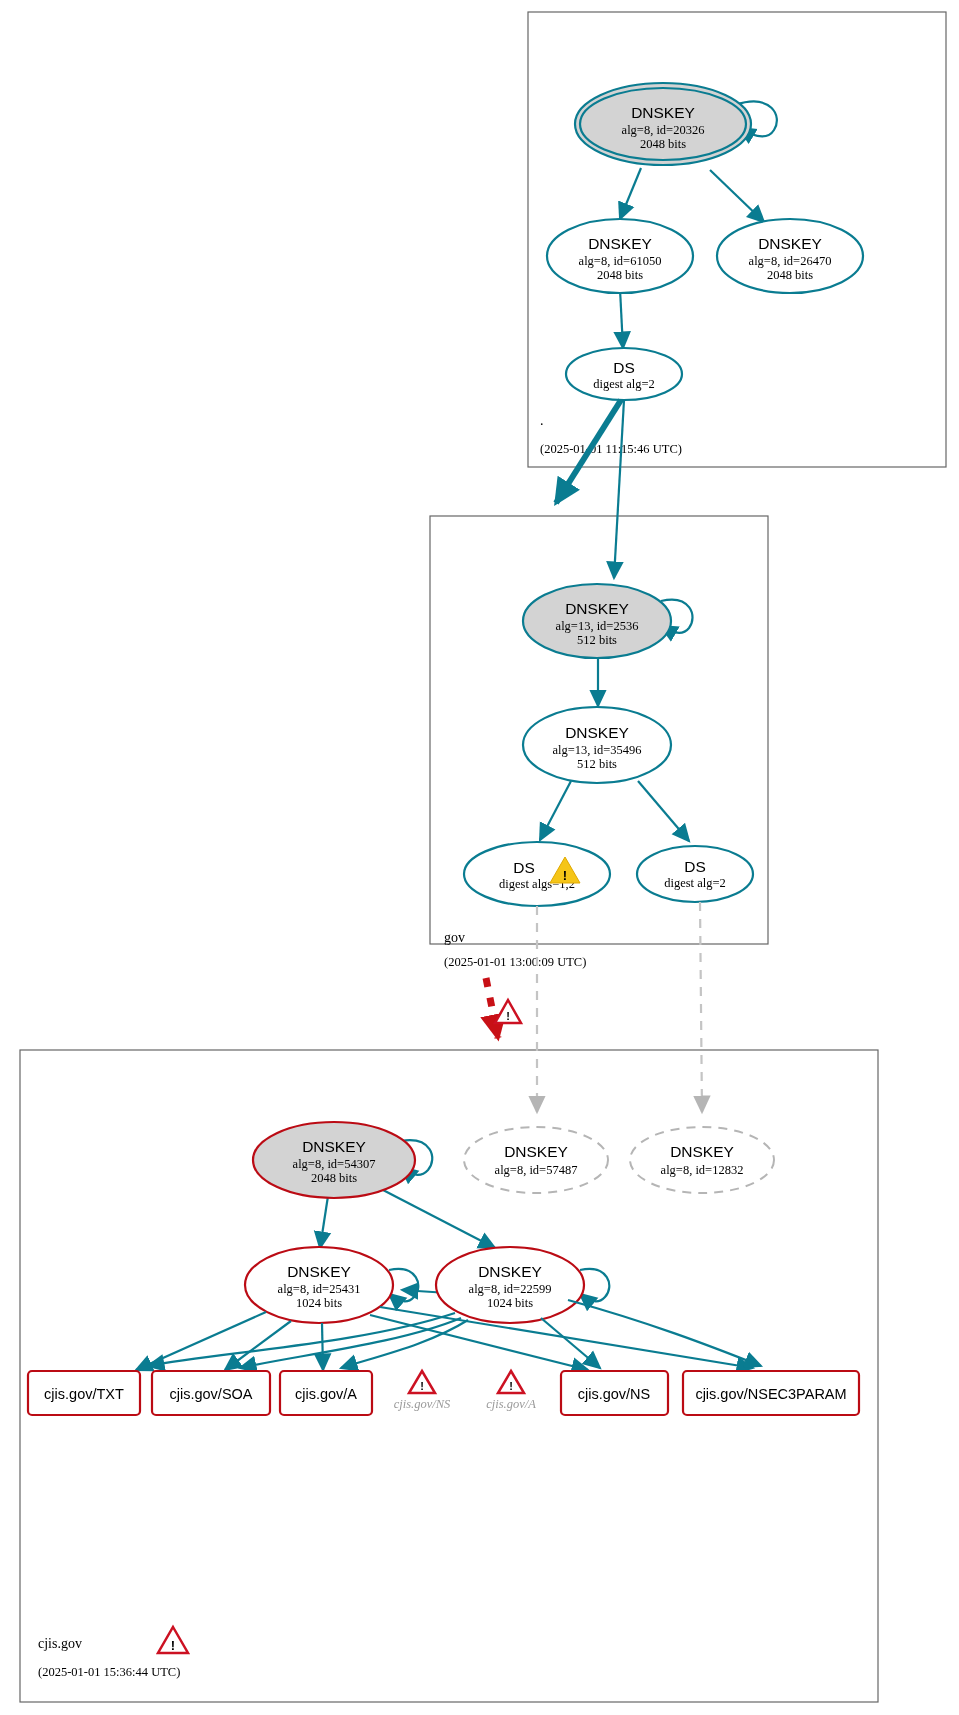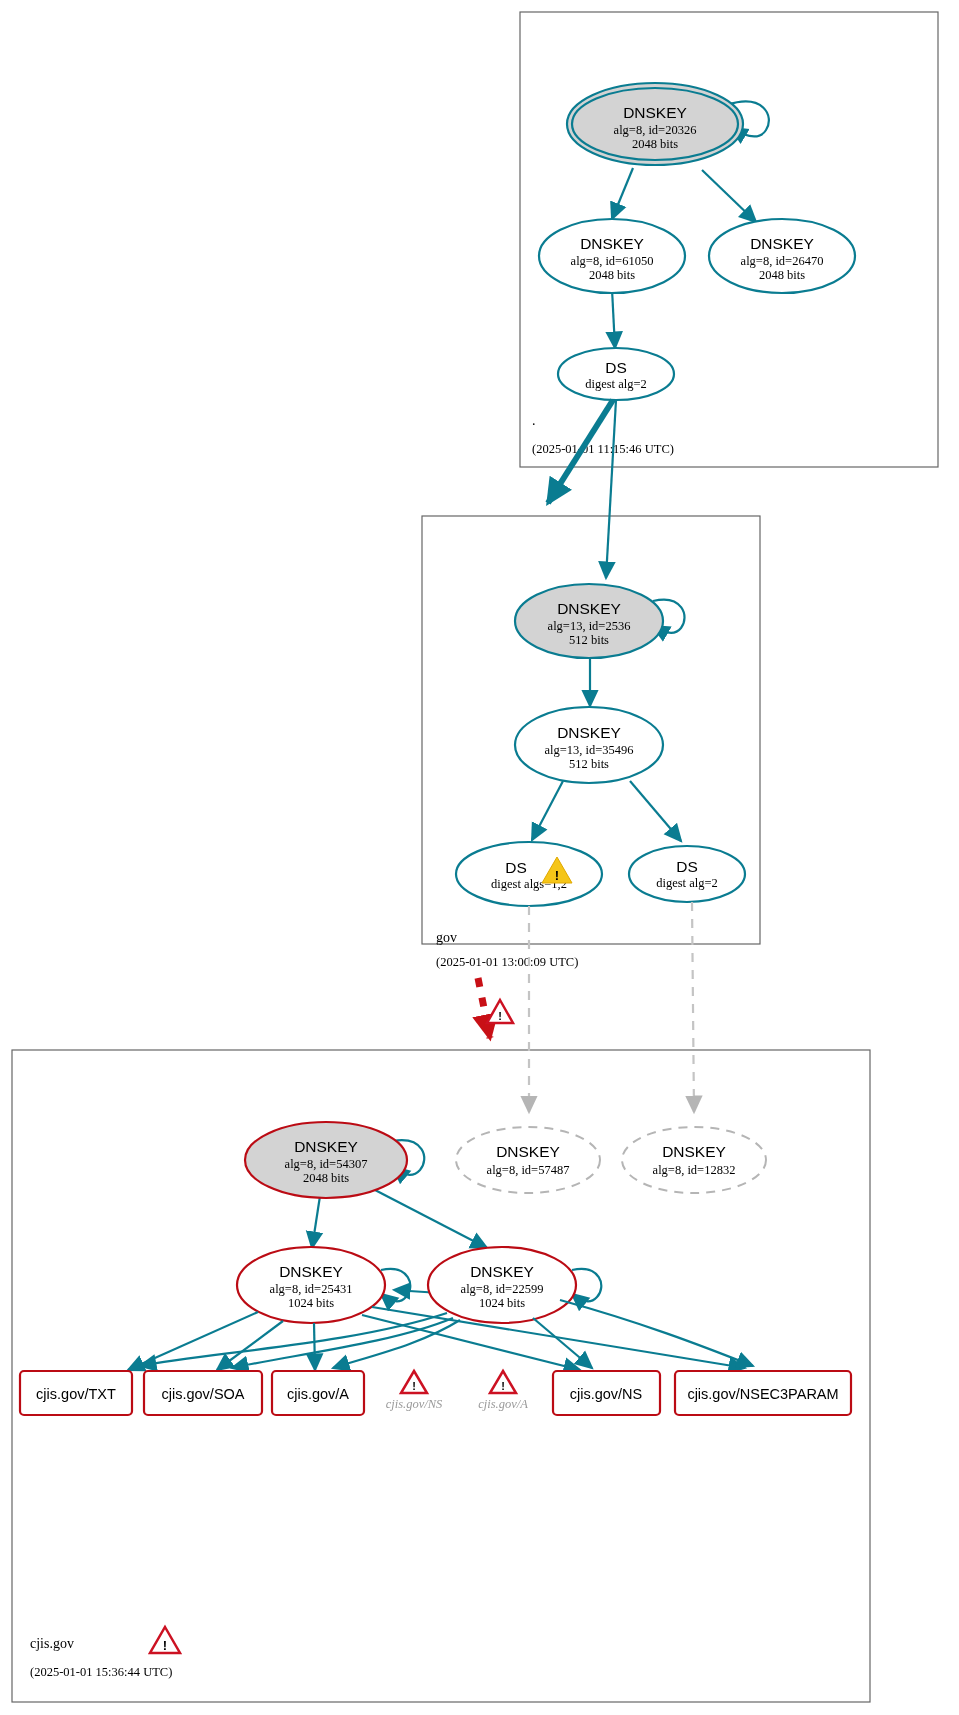--- a/index.html
+++ b/index.html
@@ -1,17 +1,17 @@
 <!DOCTYPE html>
 <html><head>
 <meta charset="utf-8">
 <style>
   html,body{margin:0;padding:0;background:#ffffff;}
   body{width:959px;height:1715px;position:relative;font-family:"Liberation Sans",sans-serif;}
-  #stage{position:absolute;left:0;top:0;width:935px;height:1715px;}
+  #stage{position:absolute;left:8px;top:0;width:935px;height:1715px;}
   svg{position:absolute;left:0;top:0;width:959px;height:1715px;overflow:visible;}
   .zonebox{fill:none;stroke:#666666;stroke-width:1.2;}
   .ell-sec{fill:#ffffff;stroke:#0a7c91;stroke-width:2.2;}
   .ell-sec-ksk{fill:#d3d3d3;stroke:#0a7c91;stroke-width:2.2;}
   .ell-red{fill:#ffffff;stroke:#bb0b14;stroke-width:2.2;}
   .ell-red-ksk{fill:#d3d3d3;stroke:#bb0b14;stroke-width:2.2;}
   .ell-ghost{fill:#ffffff;stroke:#b5b5b5;stroke-width:2;stroke-dasharray:9,7;}
   .rrbox{fill:#ffffff;stroke:#bb0b14;stroke-width:2.2;rx:4;}
   .edge{fill:none;stroke:#0a7c91;stroke-width:2.2;}
   .edge-thick{fill:none;stroke:#0a7c91;stroke-width:6;}

